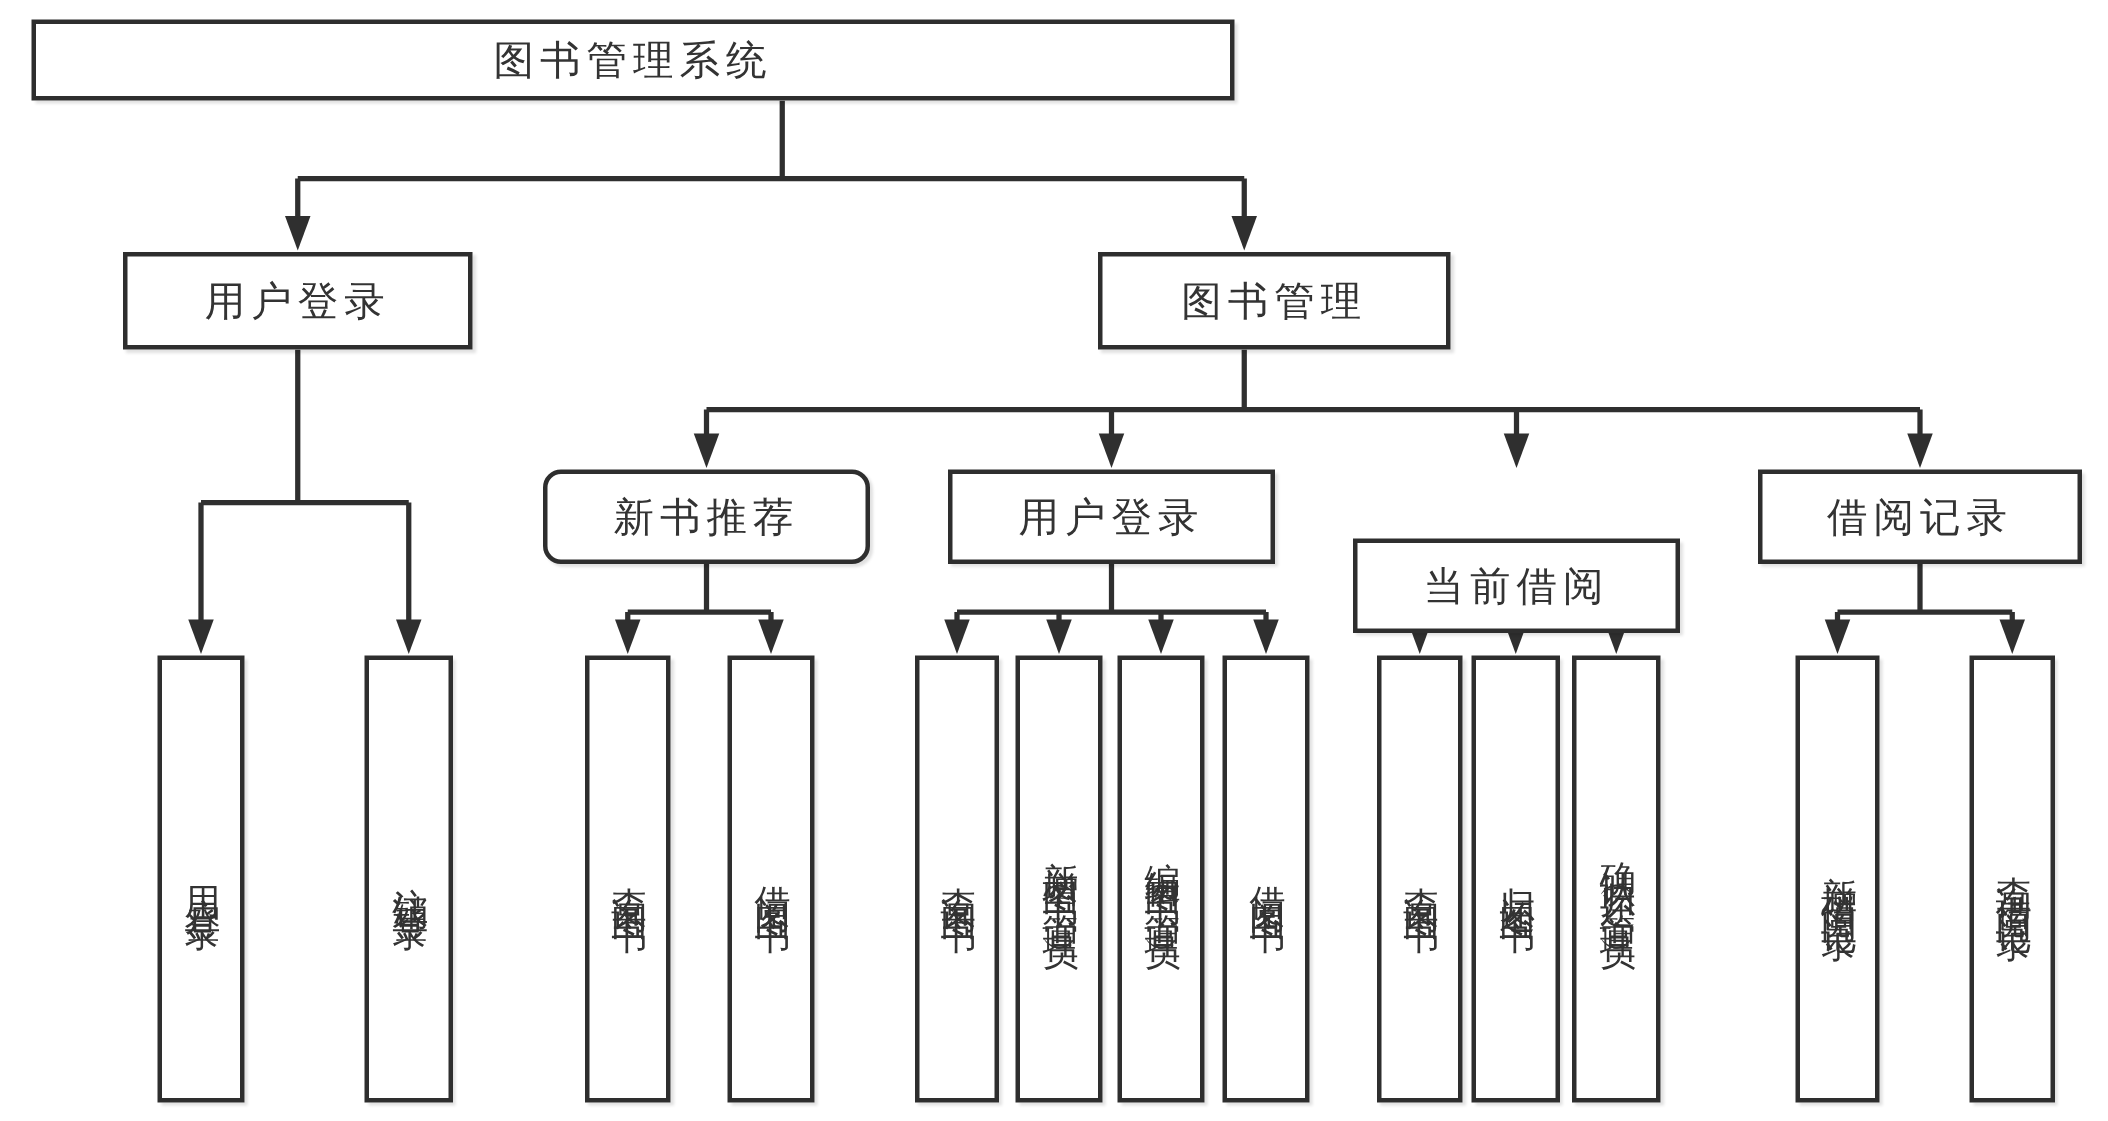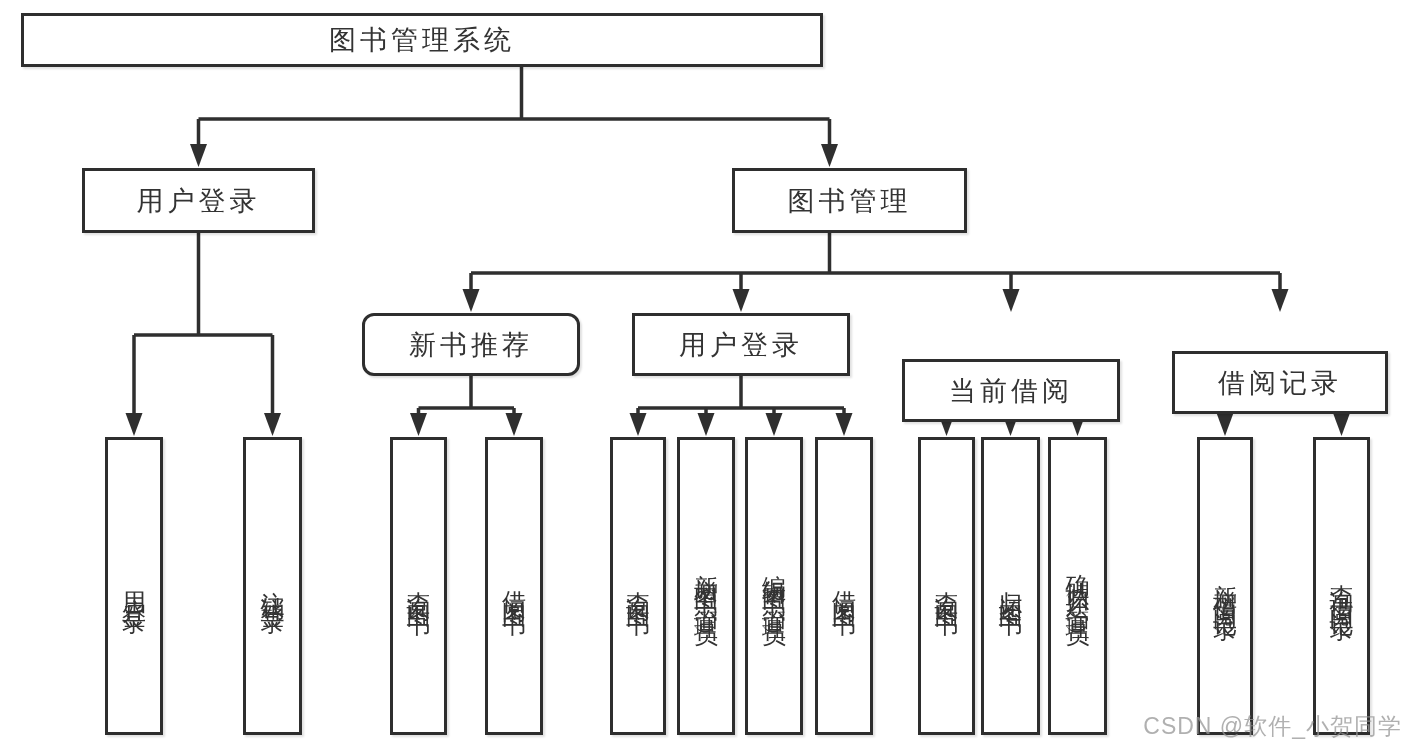--- a/index.html
+++ b/index.html
@@ -122,21 +122,21 @@
   </svg>
 
   <div class="hbox" style="left:21px; top:13px; width:802px; height:54px;">图书管理系统</div>
 
   <div class="hbox" style="left:82px; top:168px; width:233px; height:65px;">用户登录</div>
   <div class="hbox" style="left:712px; top:168px; width:235px; height:65px;margin-left:20px;">图书管理</div>
 
   <div class="hbox" style="left:362px; top:313px; width:218px; height:63px;border-radius:12px;">新书推荐</div>
   <div class="hbox" style="left:632px; top:313px; width:218px; height:63px;">用户登录</div>
   <div class="hbox" style="left:902px; top:313px; width:218px; height:63px;margin-top:46px;">当前借阅</div>
-  <div class="hbox" style="left:1172px; top:313px; width:216px; height:63px;margin-top:38px;">借阅记录</div>
+  <div class="hbox" style="left:1172px; top:313px; width:216px; height:63px;">借阅记录</div>
 
   <div class="vbox" style="left:105px; width:58px;">
     <span class="vtext">用户登录</span>
   </div>
   <div class="vbox" style="left:243px; width:59px;">
     <span class="vtext">注销登录</span>
   </div>
 
   <div class="vbox" style="left:390px; width:57px;">
     <span class="vtext">查询图书</span>
@@ -168,15 +168,14 @@
     <span class="vtext">确认归还（管理员）</span>
   </div>
 
   <div class="vbox" style="left:1197px; width:56px;">
     <span class="vtext">新增借阅记录</span>
   </div>
   <div class="vbox" style="left:1313px; width:57px;">
     <span class="vtext">查询借阅记录</span>
   </div>
 
-  <div class="watermark">CSDN @软件_小贺同学</div>
 
 </div>
 
 </body></html>

